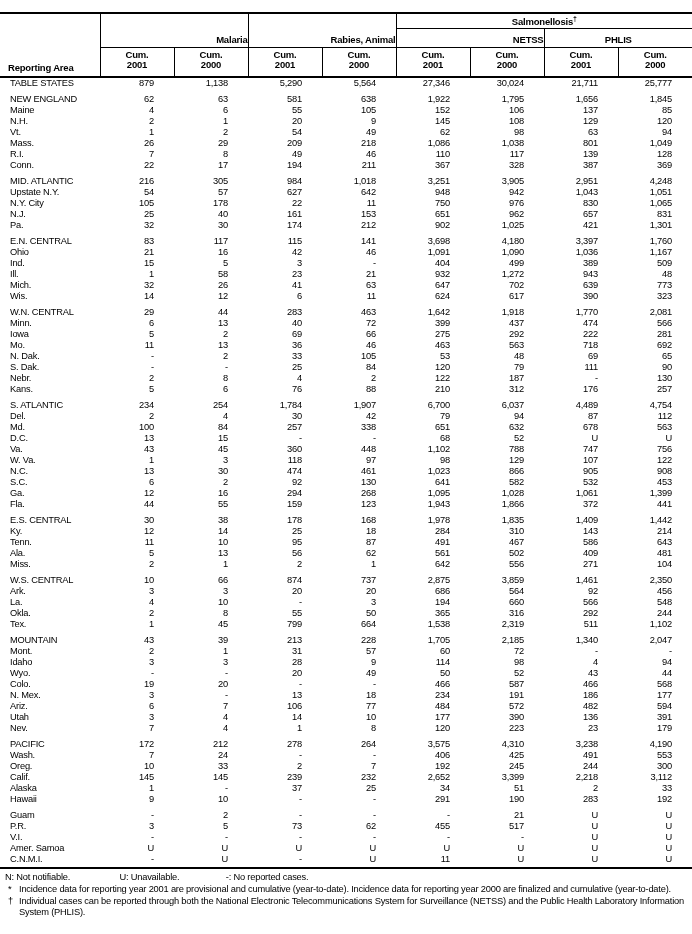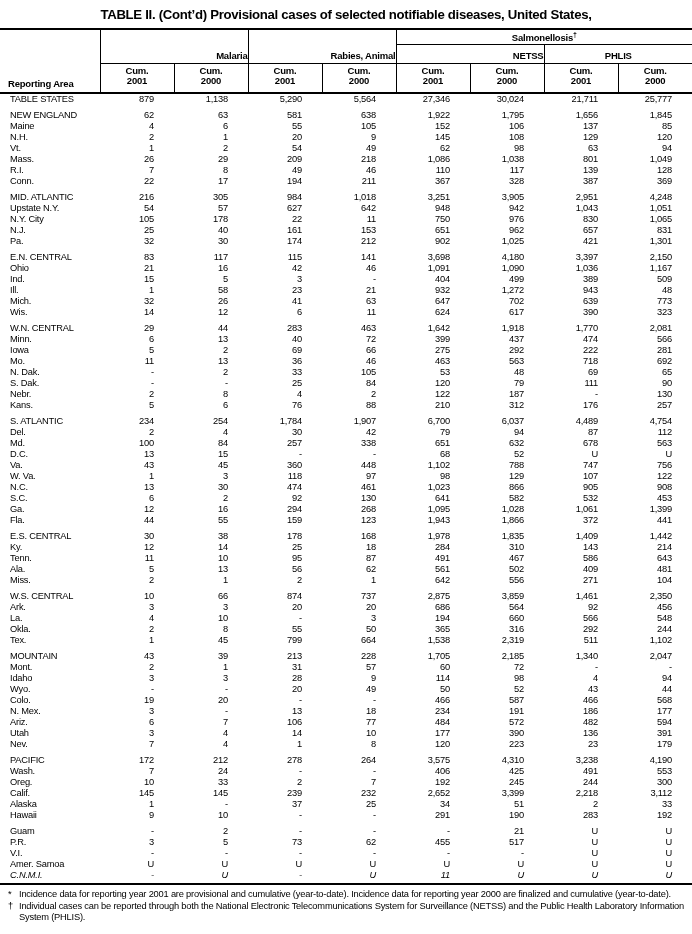--- a/index.html
+++ b/index.html
@@ -72,42 +72,41 @@
     letter-spacing: -0.2px;
     line-height: 11px;
     height: 11px;
     padding: 0;
     white-space: nowrap;
     overflow: visible;
   }
   td.area { text-align: left; padding-left: 10px; }
   td.num  { text-align: right; padding-right: 20px; }
   tr.gap td { height: 5px; line-height: 5px; font-size: 2px; }
-  tbody tr:last-child td { border-bottom: 2px solid #000; padding-bottom: 2px; font-style: italic; }
+  tbody tr:last-child td { border-bottom: 2px solid #000; padding-bottom: 2px; }
 
   .footnotes {
     padding: 3px 4px 0 5px;
     font-size: 9.3px;
     letter-spacing: -0.2px;
     line-height: 11px;
   }
   .legend span { display: inline-block; }
   .legend span.l0 { width: 112px; }
   .legend span.l1 { width: 104px; }
   .fnote { display: flex; margin-top: 1px; }
   .fnote .marker { width: 11px; flex: 0 0 11px; text-align: left; padding-left: 3px; }
   .fnote .ftext { flex: 1; }
 </style>
 </head>
 <body>
 
 <div class="page">
 
   <div class="title">
-    <div>TABLE II. (Cont’d) Provisional cases of selected notifiable diseases, United States,</div>
   </div>
 
   <table class="ntable">
     <colgroup>
       <col class="c-area">
       <col class="c-num">
         <col class="c-num">
         <col class="c-num">
         <col class="c-num">
       <col class="c-num">
@@ -316,21 +315,21 @@
         </tr>
         <tr>
           <td class="area">E.N. CENTRAL</td>
           <td class="num">83</td>
           <td class="num">117</td>
           <td class="num">115</td>
           <td class="num">141</td>
           <td class="num">3,698</td>
           <td class="num">4,180</td>
           <td class="num">3,397</td>
-          <td class="num">2,150</td>
+          <td class="num">1,760</td>
         </tr>
         <tr>
           <td class="area">Ohio</td>
           <td class="num">21</td>
           <td class="num">16</td>
           <td class="num">42</td>
           <td class="num">46</td>
           <td class="num">1,091</td>
           <td class="num">1,090</td>
           <td class="num">1,036</td>
@@ -926,20 +925,25 @@
           <td class="num">U</td>
           <td class="num">11</td>
           <td class="num">U</td>
           <td class="num">U</td>
           <td class="num">U</td>
         </tr>
       </tbody>
   </table>
 
   <div class="footnotes">
+    <div class="legend">
+      <span class="l0">N: Not notifiable.</span>
+      <span class="l1">U: Unavailable.</span>
+      <span class="l2">-: No reported cases.</span>
+    </div>
     <div class="fnote">
       <span class="marker">*</span>
       <span class="ftext">Incidence data for reporting year 2001 are provisional and cumulative (year-to-date). Incidence data for reporting year 2000 are finalized and cumulative (year-to-date).</span>
     </div>
     <div class="fnote">
       <span class="marker">†</span>
       <span class="ftext">Individual cases can be reported through both the National Electronic Telecommunications System for Surveillance (NETSS) and the Public Health Laboratory Information System (PHLIS).</span>
     </div>
   </div>
 

